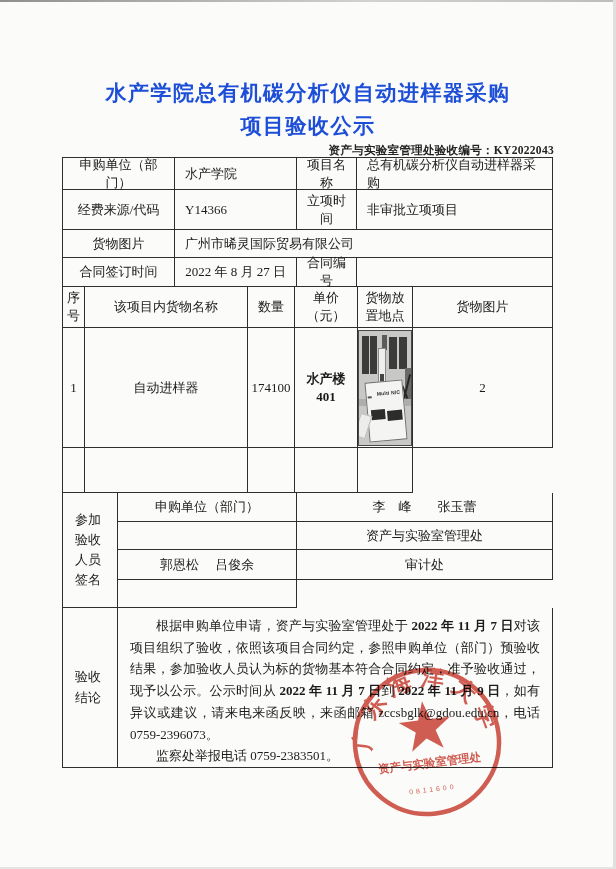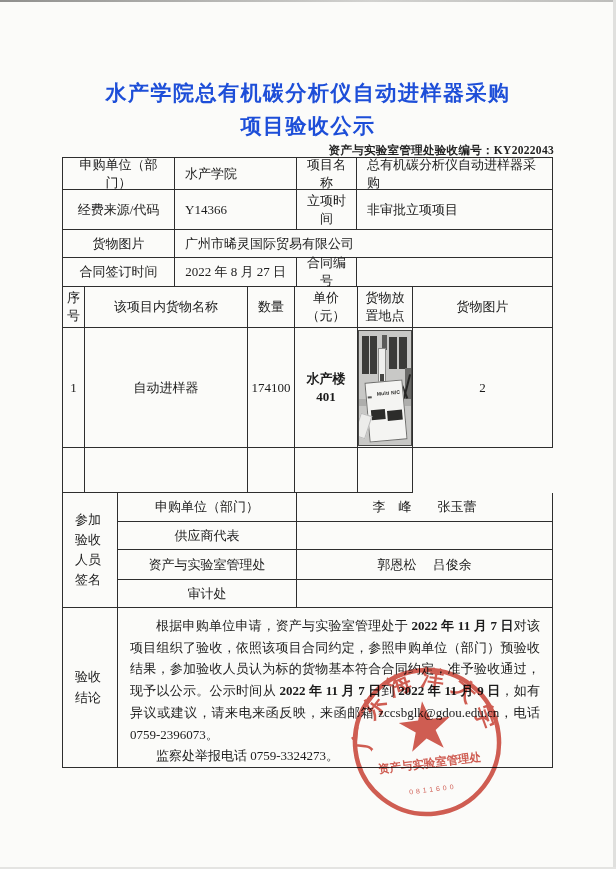--- a/index.html
+++ b/index.html
@@ -158,35 +158,34 @@
       <div class="c"></div>
       <div class="c"></div>
     </div>
 
     <div class="sec sec-c">
       <div class="c vlabel">
         <span>参加验收人员签名</span>
       </div>
       <div class="c">申购单位（部门）</div>
       <div class="c">李　峰　　张玉蕾</div>
-      <div class="c">供应商代表</div>
       <div class="c"></div>
       <div class="c">资产与实验室管理处</div>
       <div class="c">郭恩松　 吕俊余</div>
       <div class="c">审计处</div>
       <div class="c"></div>
     </div>
 
     <div class="sec sec-d">
       <div class="c vlabel2">
         <span>验收结论</span>
       </div>
       <div class="c concl">
         <p><span>根据申购单位申请，资产与实验室管理处于 </span><span class="bold">2022 年 11 月 7 日</span><span>对该项目组织了验收，依照该项目合同约定，参照申购单位（部门）预验收结果，参加验收人员认为标的货物基本符合合同约定，准予验收通过，现予以公示。公示时间从 </span><span class="bold">2022 年 11 月 7 日</span><span>到 </span><span class="bold">2022 年 11 月 9 日</span><span>，如有异议或建议，请来电来函反映，来函邮箱 zccsbglk@gdou.edu.cn，电话 0759-2396073。</span></p>
-        <p>监察处举报电话 0759-3324273。</p>
+        <p>监察处举报电话 0759-2383501。</p>
       </div>
     </div>
   </div>
 
   <svg class="seal" viewBox="0 0 158 158">
     <g fill="#c93a2e">
       <circle cx="79" cy="79" r="72" fill="none" stroke="#c93a2e" stroke-width="4.5"></circle>
       <polygon points="79,38 85.2,56.5 104.7,56.7 89,68.2 94.9,86.8 79,75.5 63.1,86.8 69,68.2 53.3,56.7 72.8,56.5"></polygon>
       <defs>
         <path id="sealArc" d="M 23 79 A 56 56 0 0 1 135 79" fill="none"></path>

